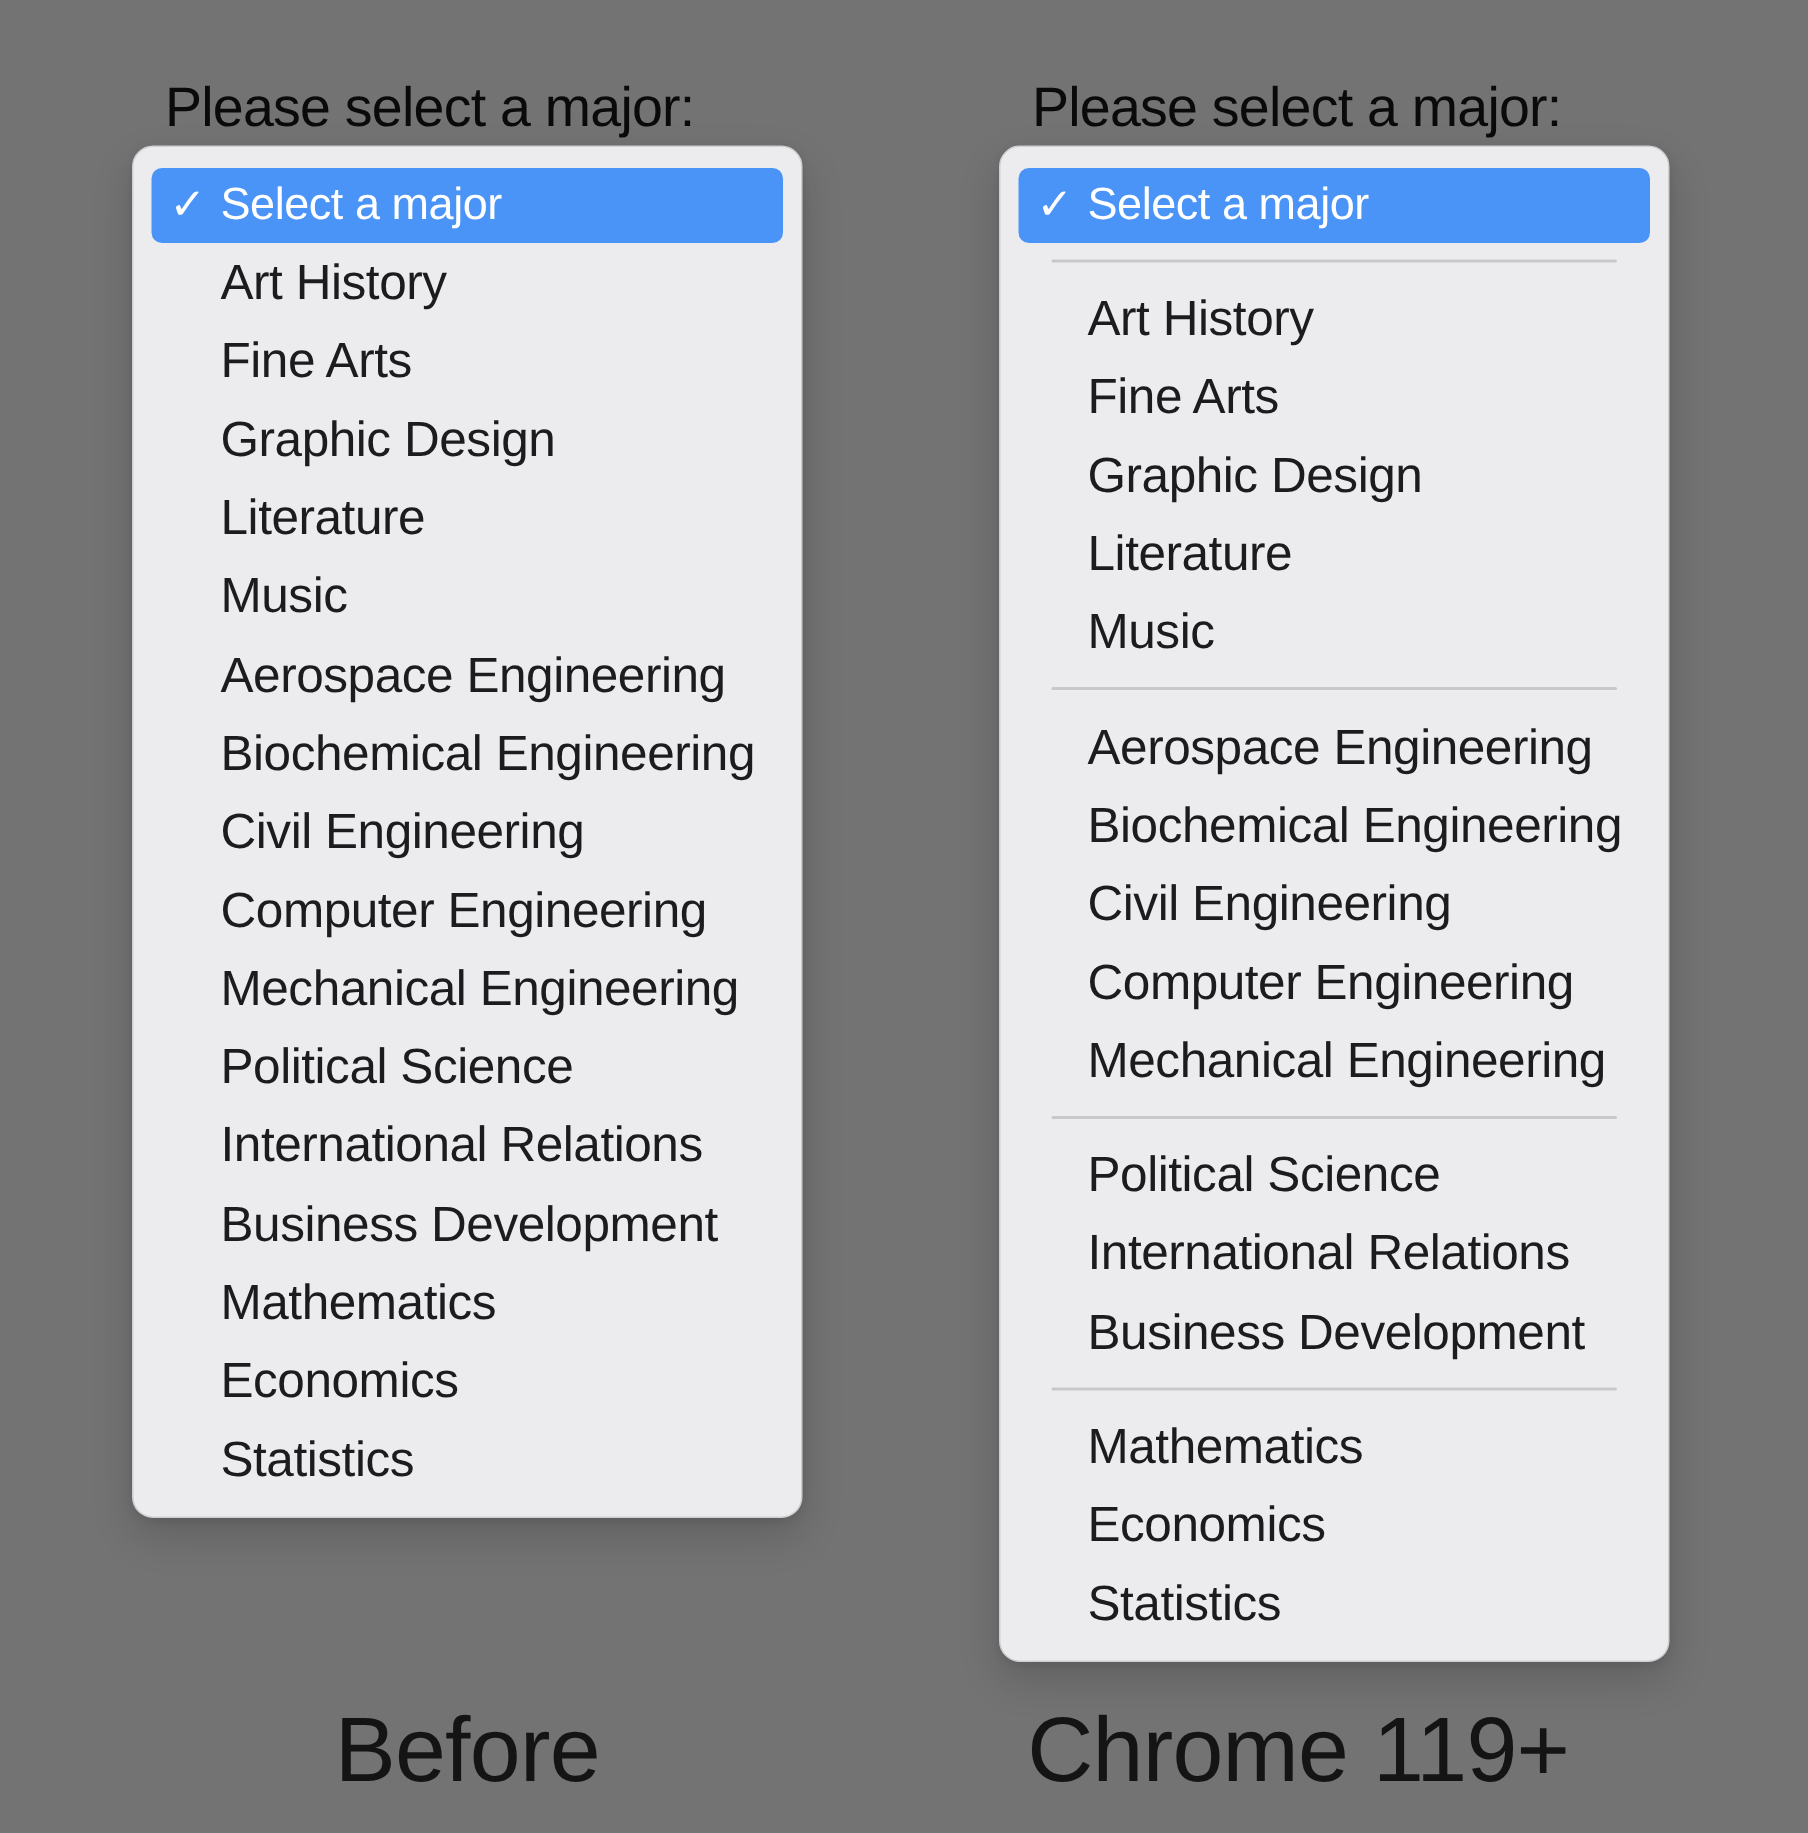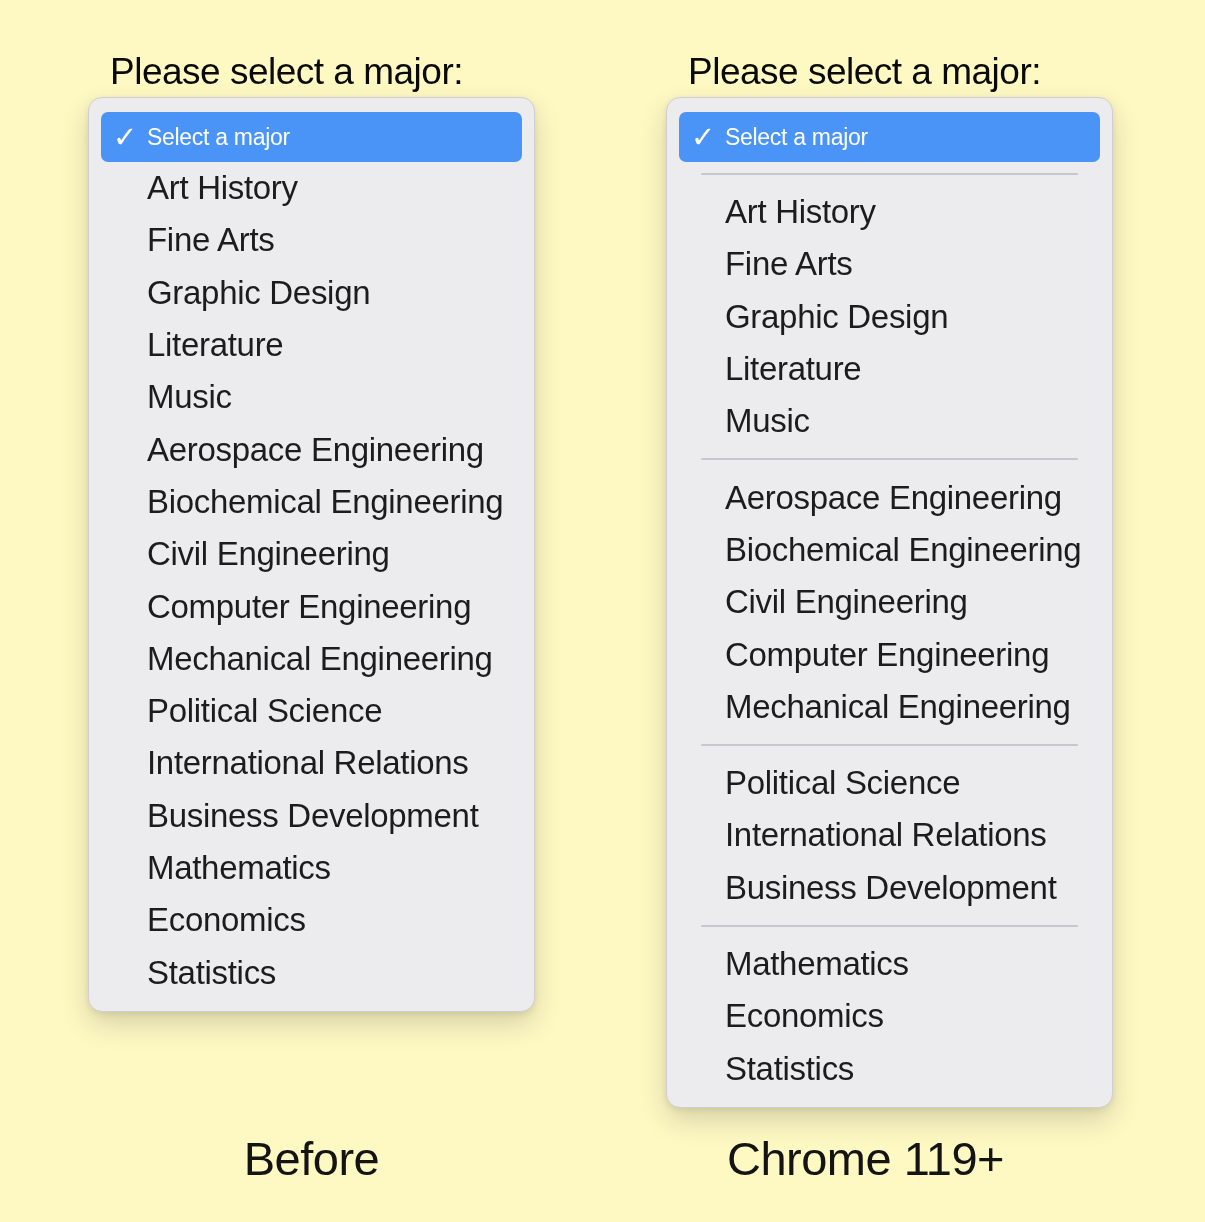--- a/index.html
+++ b/index.html
@@ -5,21 +5,21 @@
   html, body {
     margin: 0;
     padding: 0;
     background: #ffffff;
     font-family: "Liberation Sans", "DejaVu Sans", sans-serif;
   }
   .canvas {
     position: relative;
     width: 1205px;
     height: 1222px;
-    background: #fef9c3;
+    background: #737373;
     overflow: hidden;
   }
   .select-label {
     position: absolute;
     top: 52px;
     font-size: 37px;
     line-height: 40px;
     letter-spacing: -0.5px;
     color: #0a0a0a;
     white-space: nowrap;
@@ -52,21 +52,21 @@
     box-sizing: border-box;
   }
   .check {
     width: 34px;
     font-size: 29px;
     font-weight: 700;
     color: var(--selected-text, #ffffff);
     line-height: 1;
   }
   .selected-text {
-    font-size: 23px;
+    font-size: 30px;
     letter-spacing: -0.3px;
     color: var(--selected-text, #ffffff);
   }
   .option-row {
     height: 52.3px;
     display: flex;
     align-items: center;
     padding-left: 58px;
     font-size: 33px;
     letter-spacing: -0.3px;
@@ -77,21 +77,21 @@
     height: 2px;
     background: var(--separator, #c8c8cc);
     margin: 11px 34px;
     border-radius: 1px;
   }
   .caption {
     position: absolute;
     top: 1131px;
     width: 447px;
     text-align: center;
-    font-size: 47px;
+    font-size: 61px;
     letter-spacing: -0.5px;
     color: #141414;
     white-space: nowrap;
   }
   .caption-left  { left: 88px; }
   .caption-right { left: 642px; }
 </style>
 </head>
 <body>
 

